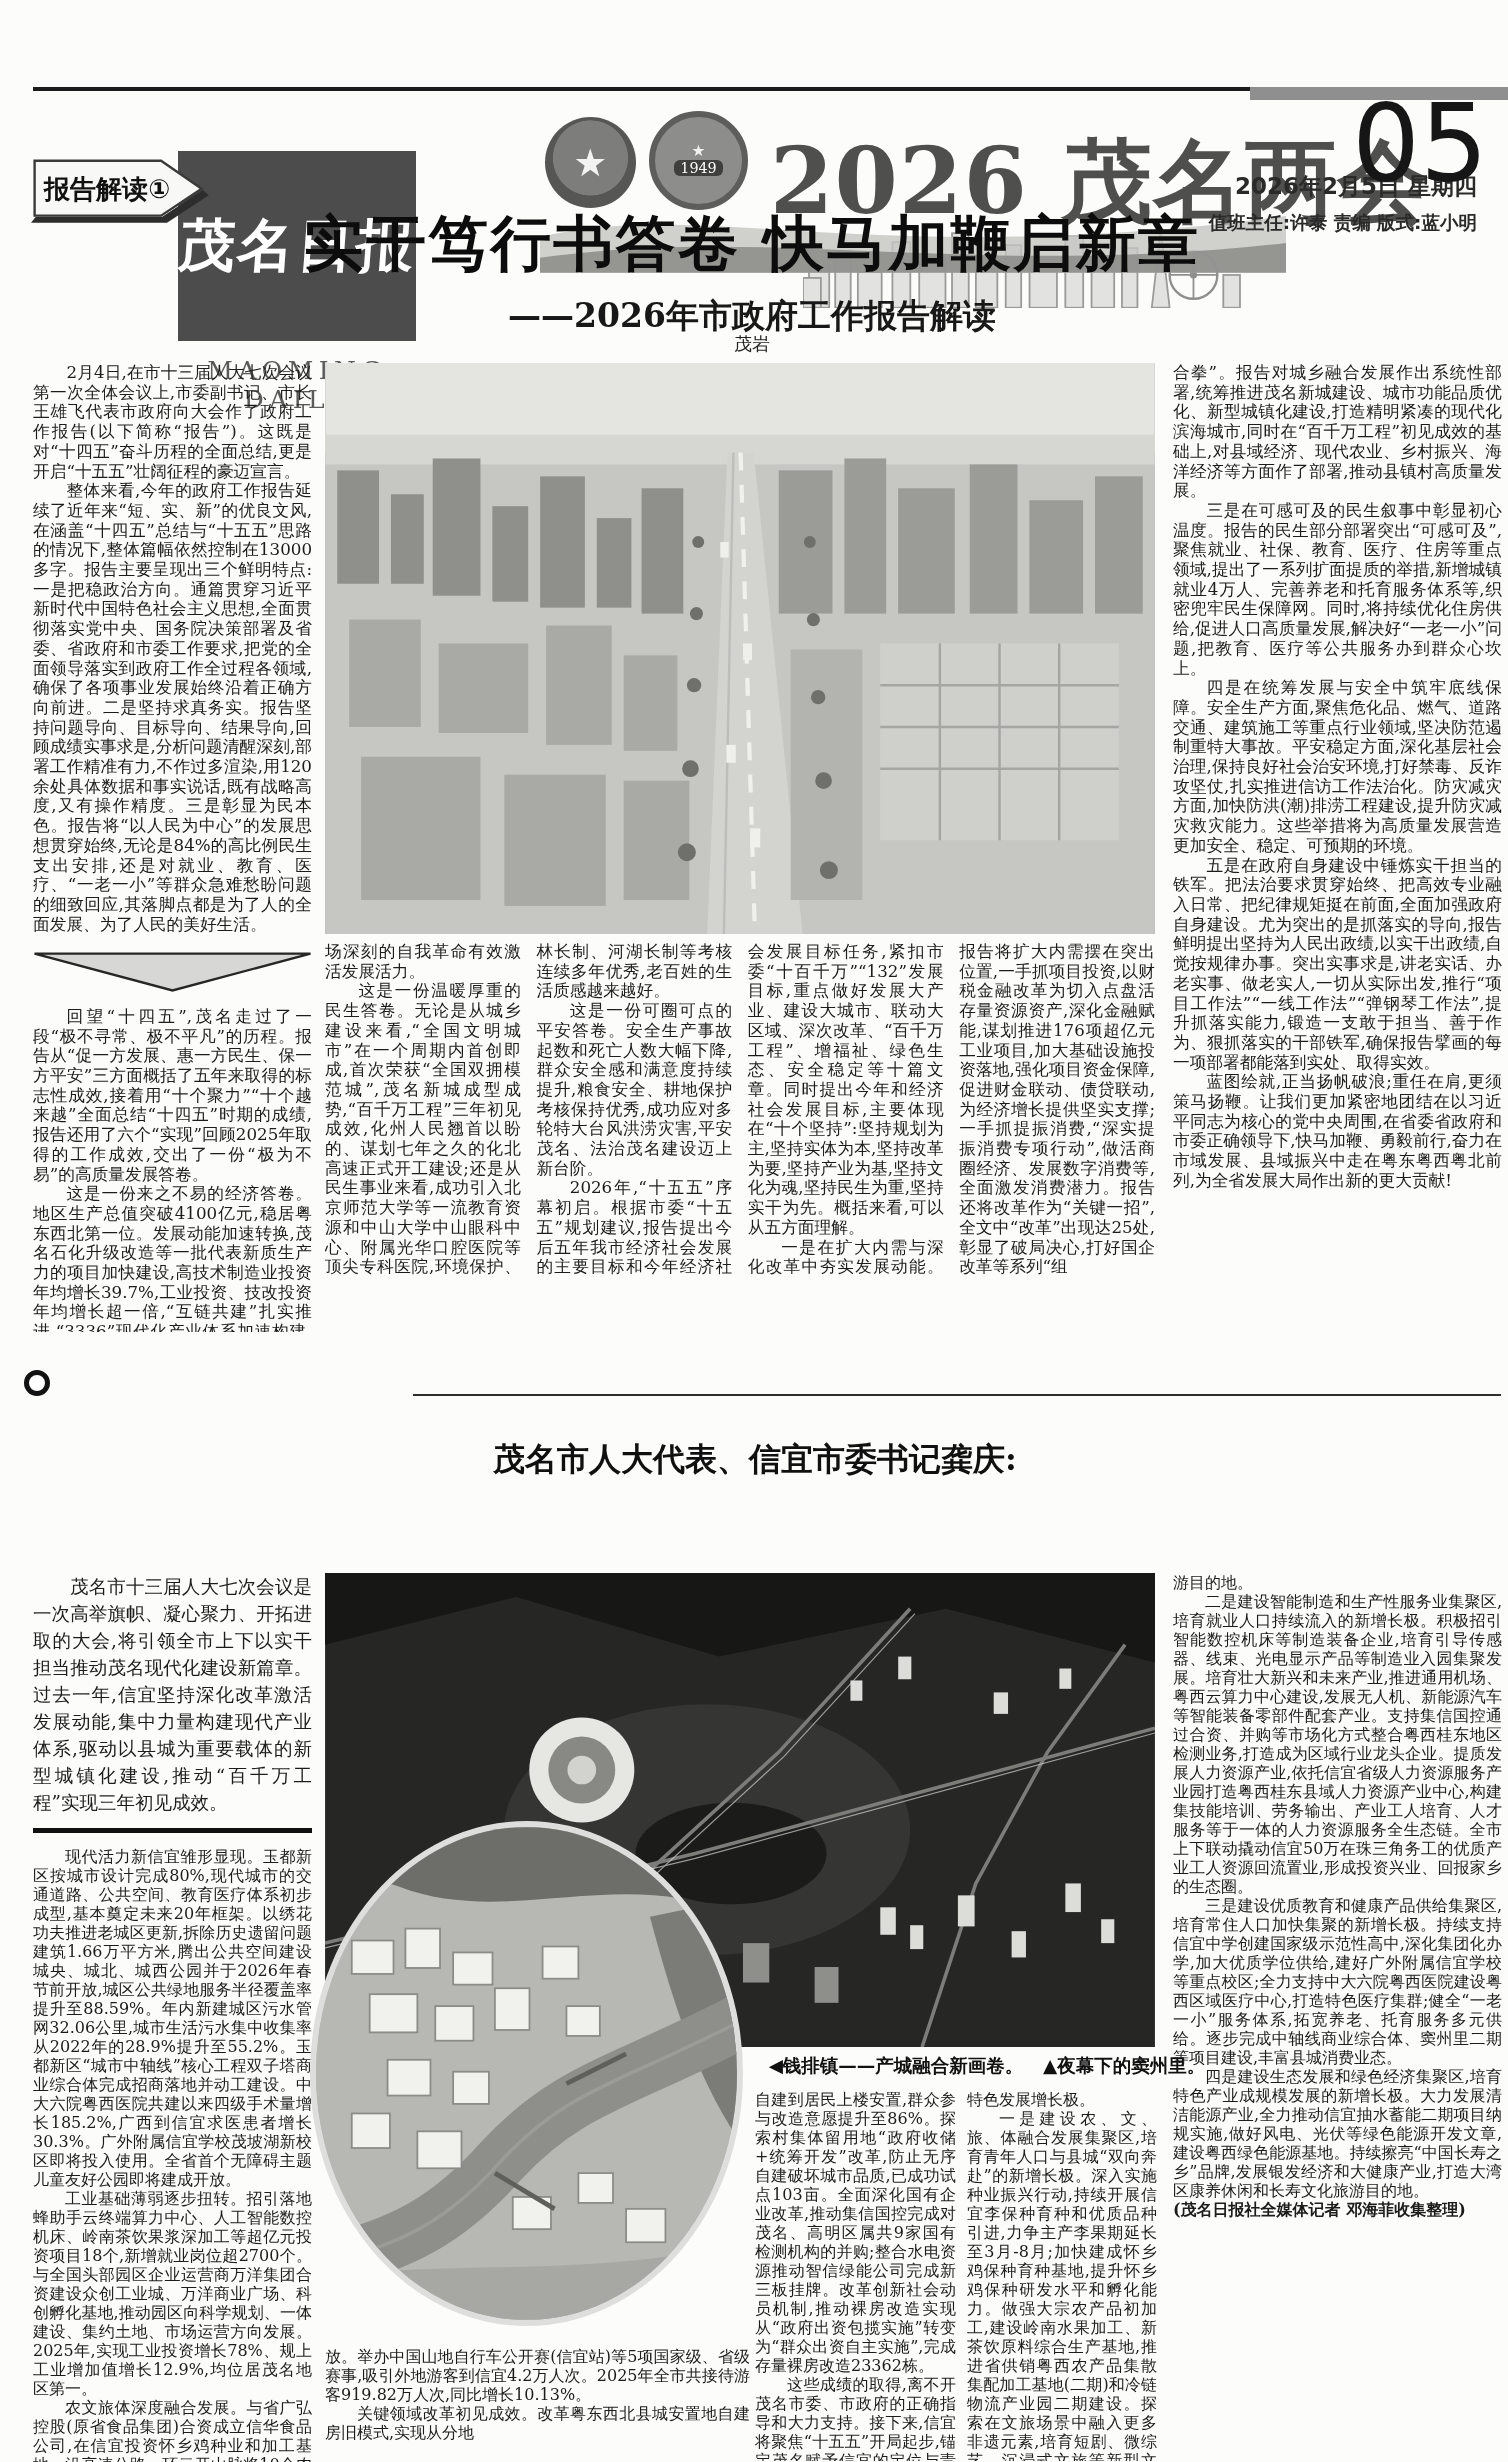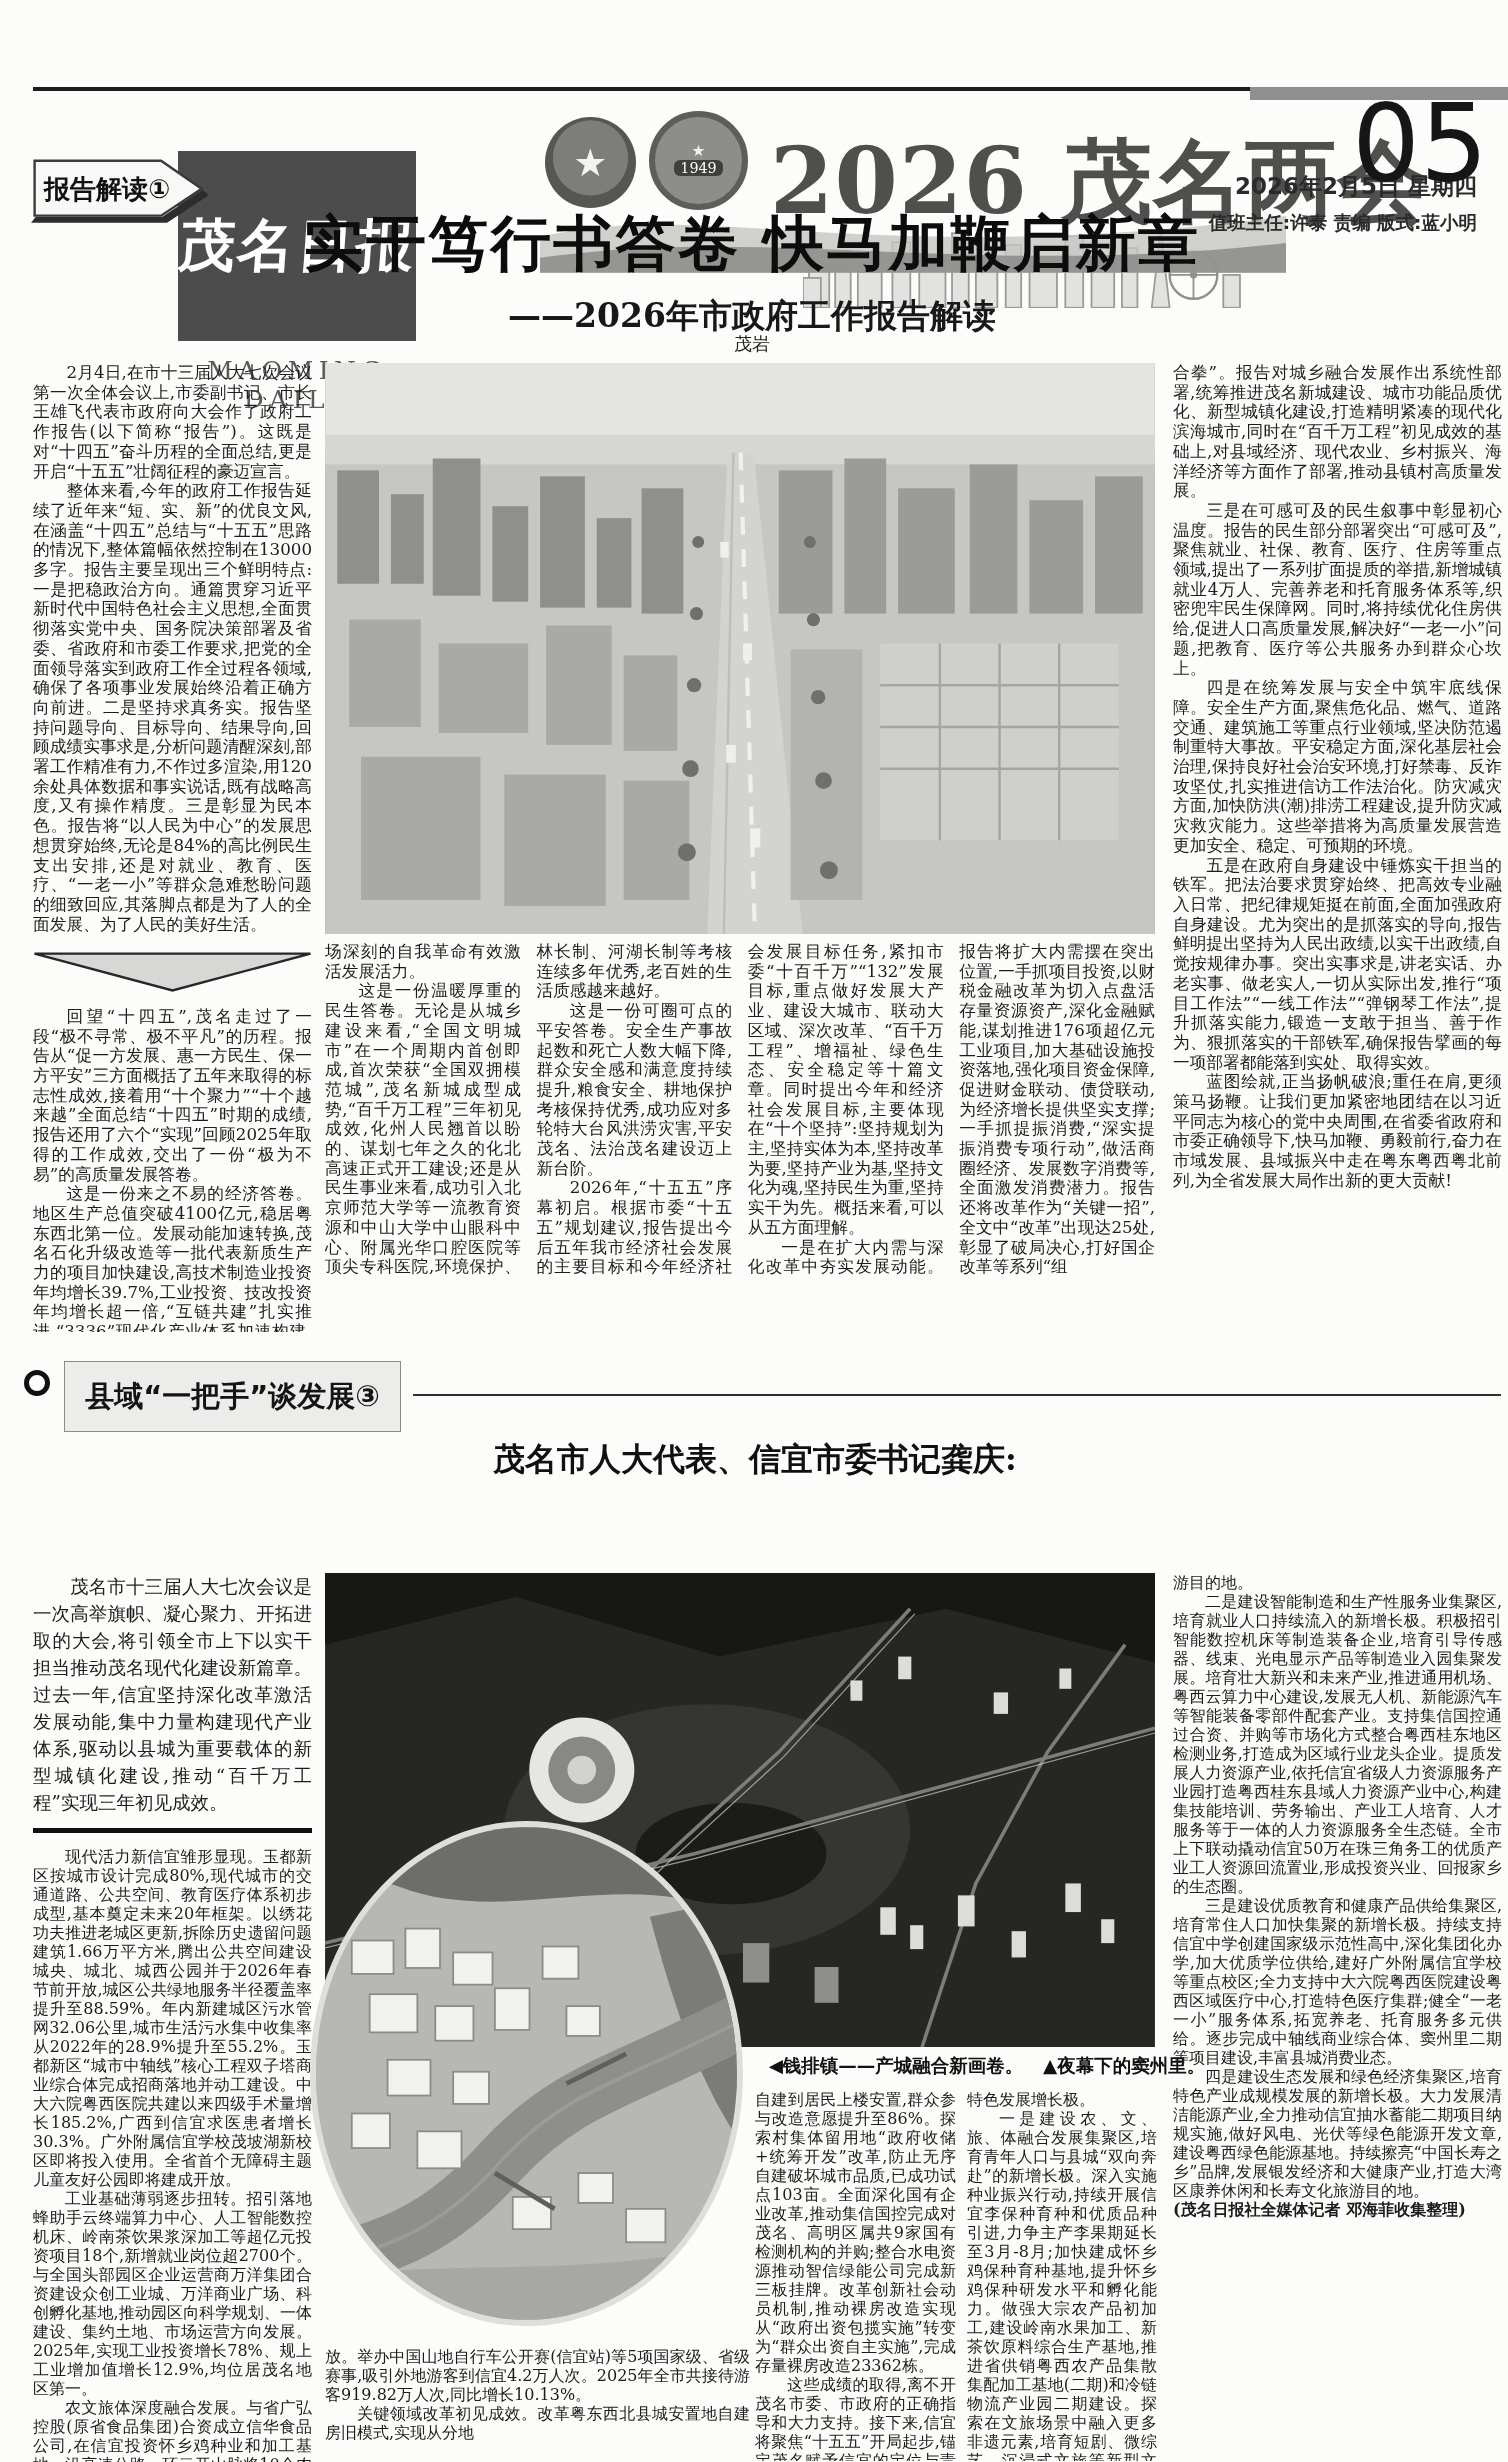--- a/index.html
+++ b/index.html
@@ -229,23 +229,20 @@
 
   <div class="coltext b28 a1-right cont">
       <p>合拳”。报告对城乡融合发展作出系统性部署,统筹推进茂名新城建设、城市功能品质优化、新型城镇化建设,打造精明紧凑的现代化滨海城市,同时在“百千万工程”初见成效的基础上,对县域经济、现代农业、乡村振兴、海洋经济等方面作了部署,推动县镇村高质量发展。</p>
       <p>三是在可感可及的民生叙事中彰显初心温度。报告的民生部分部署突出“可感可及”,聚焦就业、社保、教育、医疗、住房等重点领域,提出了一系列扩面提质的举措,新增城镇就业4万人、完善养老和托育服务体系等,织密兜牢民生保障网。同时,将持续优化住房供给,促进人口高质量发展,解决好“一老一小”问题,把教育、医疗等公共服务办到群众心坎上。</p>
       <p>四是在统筹发展与安全中筑牢底线保障。安全生产方面,聚焦危化品、燃气、道路交通、建筑施工等重点行业领域,坚决防范遏制重特大事故。平安稳定方面,深化基层社会治理,保持良好社会治安环境,打好禁毒、反诈攻坚仗,扎实推进信访工作法治化。防灾减灾方面,加快防洪(潮)排涝工程建设,提升防灾减灾救灾能力。这些举措将为高质量发展营造更加安全、稳定、可预期的环境。</p>
       <p>五是在政府自身建设中锤炼实干担当的铁军。把法治要求贯穿始终、把高效专业融入日常、把纪律规矩挺在前面,全面加强政府自身建设。尤为突出的是抓落实的导向,报告鲜明提出坚持为人民出政绩,以实干出政绩,自觉按规律办事。突出实事求是,讲老实话、办老实事、做老实人,一切从实际出发,推行“项目工作法”“一线工作法”“弹钢琴工作法”,提升抓落实能力,锻造一支敢于担当、善于作为、狠抓落实的干部铁军,确保报告擘画的每一项部署都能落到实处、取得实效。</p>
       <p>蓝图绘就,正当扬帆破浪;重任在肩,更须策马扬鞭。让我们更加紧密地团结在以习近平同志为核心的党中央周围,在省委省政府和市委正确领导下,快马加鞭、勇毅前行,奋力在市域发展、县域振兴中走在粤东粤西粤北前列,为全省发展大局作出新的更大贡献!</p>
     </div>
 
   <div class="abs badge2-circle"></div>
-  <div class="abs badge2-box">
-    <span>县域“一把手”谈发展③</span>
-  </div>
   <div class="abs badge2-line"></div>
 
   <div class="abs kicker2">茂名市人大代表、信宜市委书记龚庆:</div>
 
   <div class="coltext b27 a2-left">
     <div class="body-text a2-intro">
         <p>茂名市十三届人大七次会议是一次高举旗帜、凝心聚力、开拓进取的大会,将引领全市上下以实干担当推动茂名现代化建设新篇章。过去一年,信宜坚持深化改革激活发展动能,集中力量构建现代产业体系,驱动以县城为重要载体的新型城镇化建设,推动“百千万工程”实现三年初见成效。</p>
       </div>
     <div class="a2-rule"></div>
     <div class="body-text">

